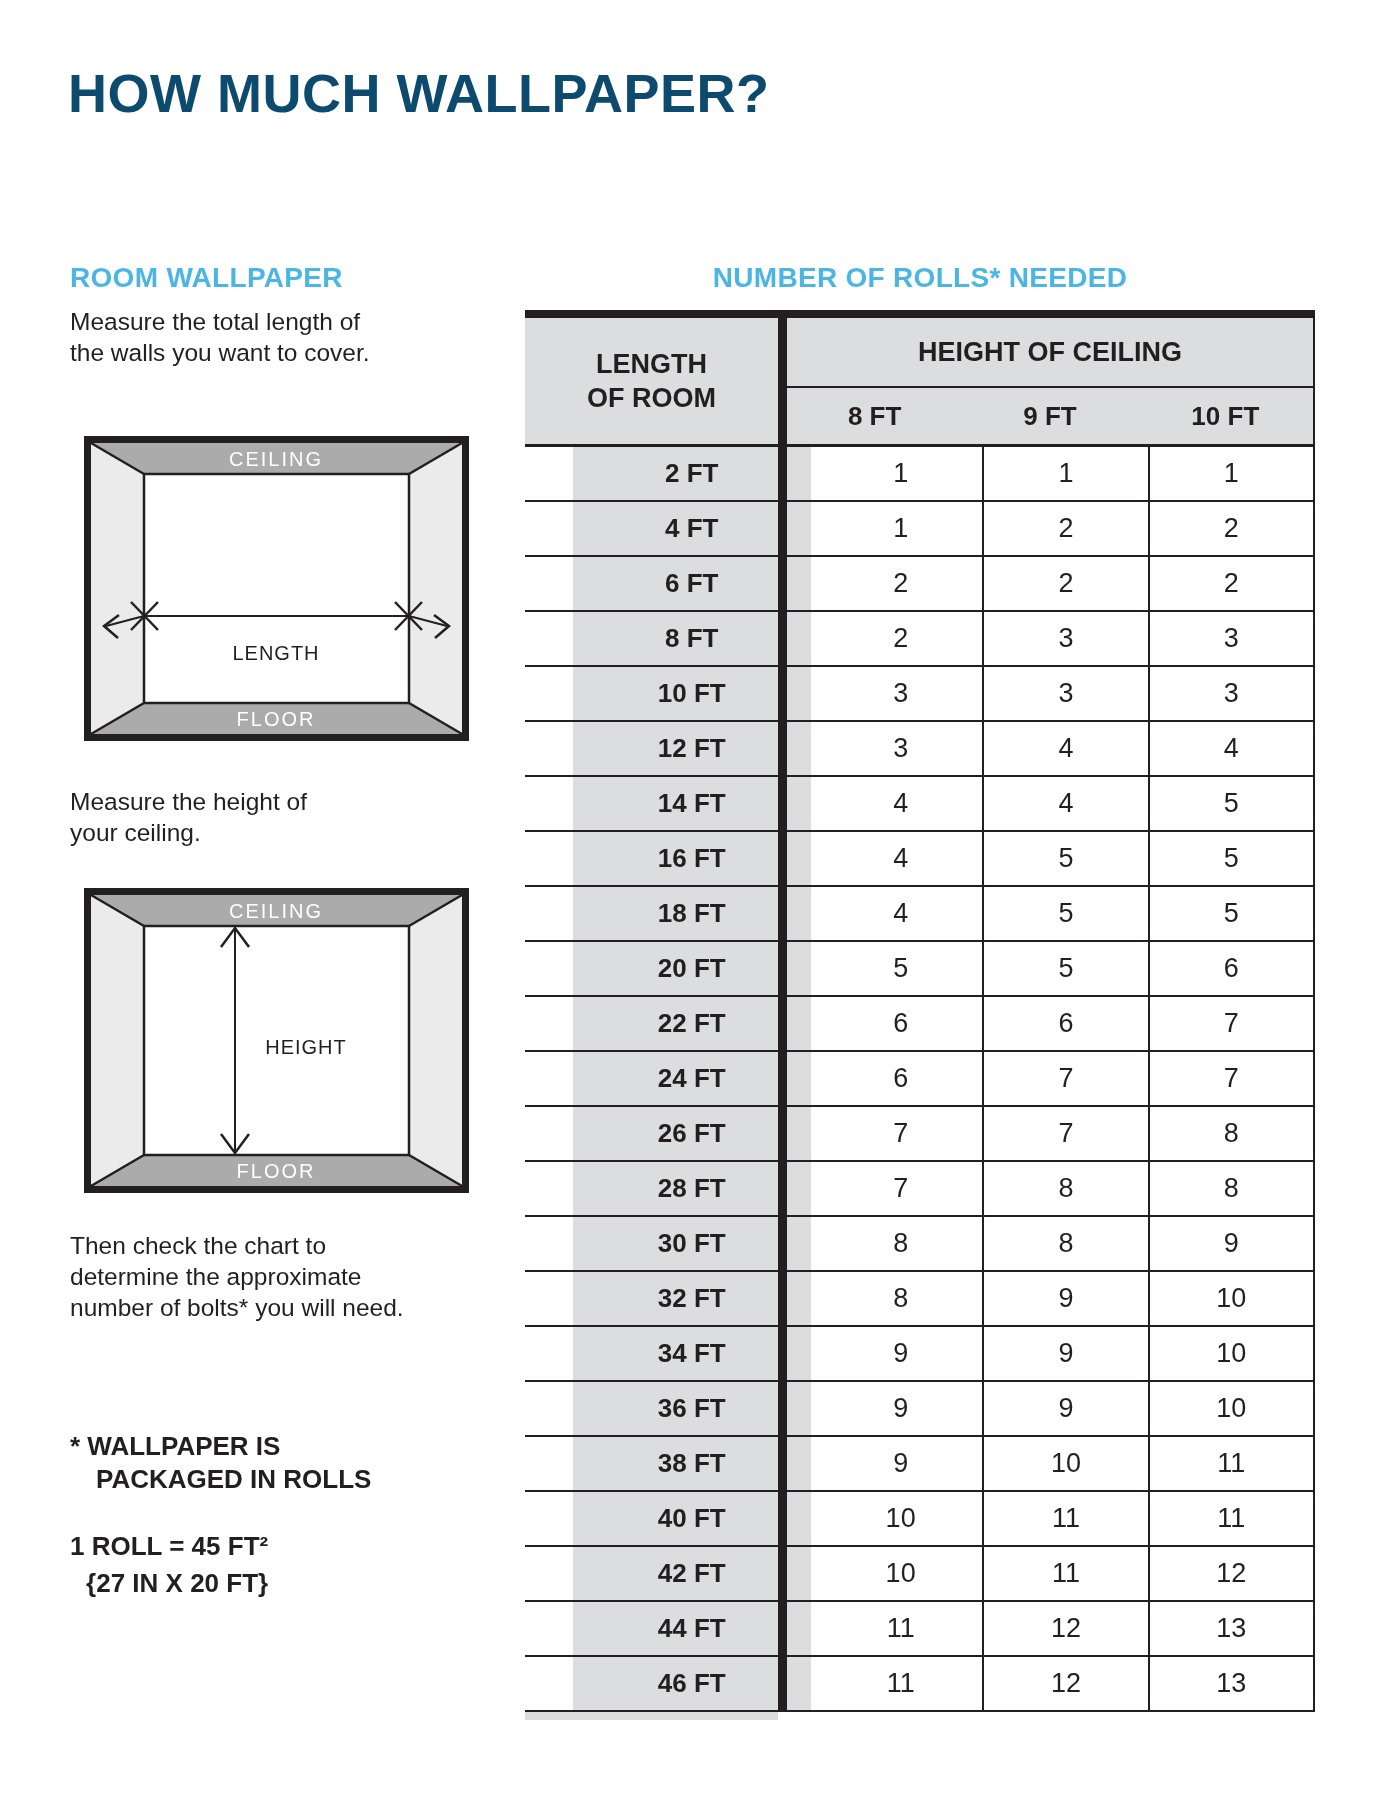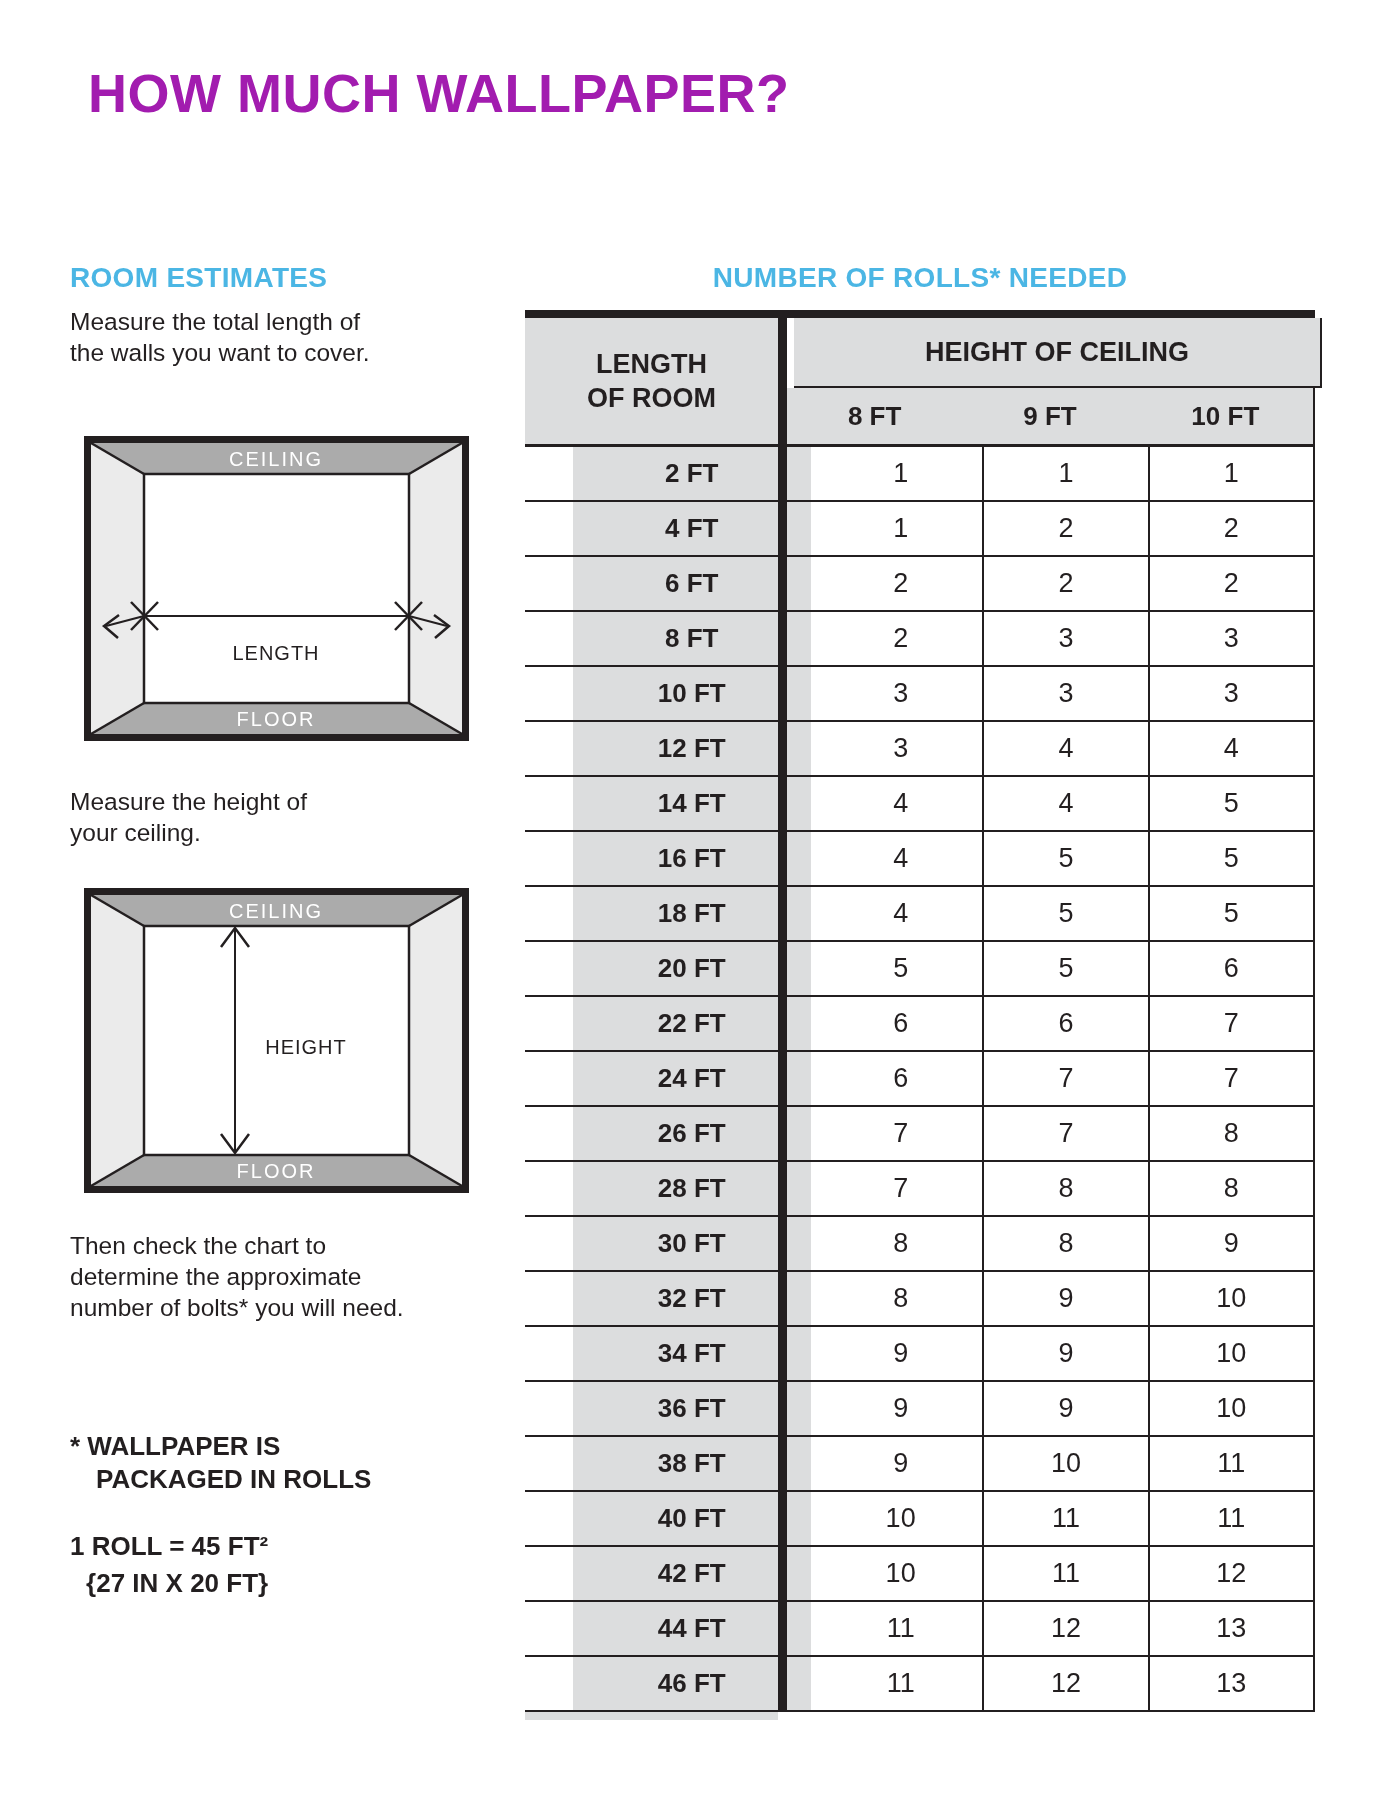--- a/index.html
+++ b/index.html
@@ -1,20 +1,20 @@
 <!DOCTYPE html>
 <html><head>
 <meta charset="utf-8">
 <style>
   html,body{margin:0;padding:0;}
   body{background:#ffffff;font-family:"Liberation Sans","DejaVu Sans",sans-serif;color:#231F20;}
   .page{position:relative;width:1391px;height:1800px;background:#ffffff;overflow:hidden;}
 
   
-  .main-title{position:absolute;left:68px;top:62px;font-size:54px;font-weight:bold;color:#a21caf;letter-spacing:0.5px;margin-left:20px;}
+  .main-title{position:absolute;left:68px;top:62px;font-size:54px;font-weight:bold;color:#0c4a6e;letter-spacing:0.5px;}
 
   
   .sec-head{position:absolute;top:262px;font-size:28px;font-weight:bold;color:#4BB6E4;letter-spacing:0.3px;}
   .sec-head.left{left:70px;}
   .sec-head.table{left:525px;width:790px;text-align:center;}
 
   
   .para{position:absolute;left:70px;width:420px;font-size:24.5px;line-height:31px;color:#231F20;}
   .para span{display:block;}
   #para1{top:306px;}
@@ -32,21 +32,21 @@
   #diagram2{top:888px;}
 
   
   .rolls-table{position:absolute;left:525px;top:310px;width:790px;height:1415px;}
   .tbar{position:absolute;left:0;top:0;width:790px;height:8px;background:#231F20;}
   .lhead{position:absolute;left:0;top:8px;width:253px;height:126px;background:#DCDDDE;
          display:flex;flex-direction:column;align-items:center;justify-content:center;
          font-size:27px;font-weight:bold;line-height:34px;text-align:center;}
   .dhead{position:absolute;left:262px;top:8px;width:526px;height:68px;background:#DCDDDE;
          border-bottom:2px solid #231F20;border-right:2px solid #231F20;box-sizing:content-box;
-         text-align:center;line-height:68px;font-size:27px;font-weight:bold;margin-left:7px;}
+         text-align:center;line-height:68px;font-size:27px;font-weight:bold;}
   .dsub{position:absolute;left:262px;top:78px;width:528px;height:56px;background:#DCDDDE;
         display:flex;box-sizing:border-box;border-right:2px solid #231F20;}
   .dsub .c{flex:1;display:flex;align-items:center;justify-content:center;font-size:26px;font-weight:bold;}
   .hrule{position:absolute;left:0;top:134px;width:790px;height:3px;background:#231F20;}
   .rows{position:absolute;left:0;top:137px;width:790px;}
   .trow{display:flex;height:53px;border-bottom:2px solid #231F20;}
   .trow .lab{width:253px;background:#DCDDDE;display:flex;align-items:center;justify-content:center;
              font-size:26px;font-weight:bold;margin-left:48px;}
   .trow .gap{width:9px;}
   .trow .val{width:174px;border-right:2px solid #231F20;display:flex;align-items:center;justify-content:center;
@@ -56,21 +56,21 @@
 
   svg text{font-family:"Liberation Sans","DejaVu Sans",sans-serif;}
 </style>
 </head>
 <body>
 
 <div class="page">
 
   <div class="main-title">HOW MUCH WALLPAPER?</div>
 
-  <div class="sec-head left">ROOM ESTIMATES</div>
+  <div class="sec-head left">ROOM WALLPAPER</div>
   <div class="sec-head table">NUMBER OF ROLLS* NEEDED</div>
 
   <div class="para" id="para1">
     <span>Measure the total length of</span>
     <span>the walls you want to cover.</span>
   </div>
 
   <div class="diagram" id="diagram1">
     <svg viewBox="0 0 385 305" width="385" height="305">
       <rect x="3.5" y="3.5" width="378" height="298" fill="#ffffff" stroke="#231F20" stroke-width="7"></rect>

